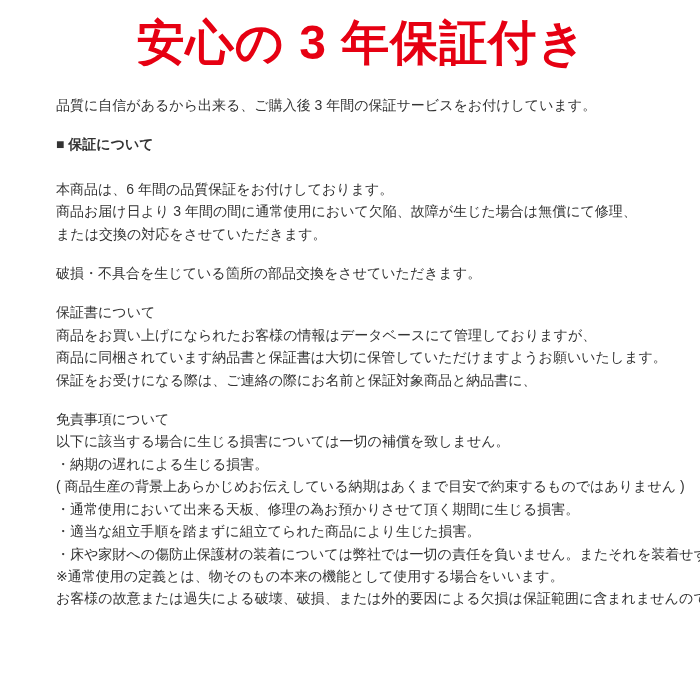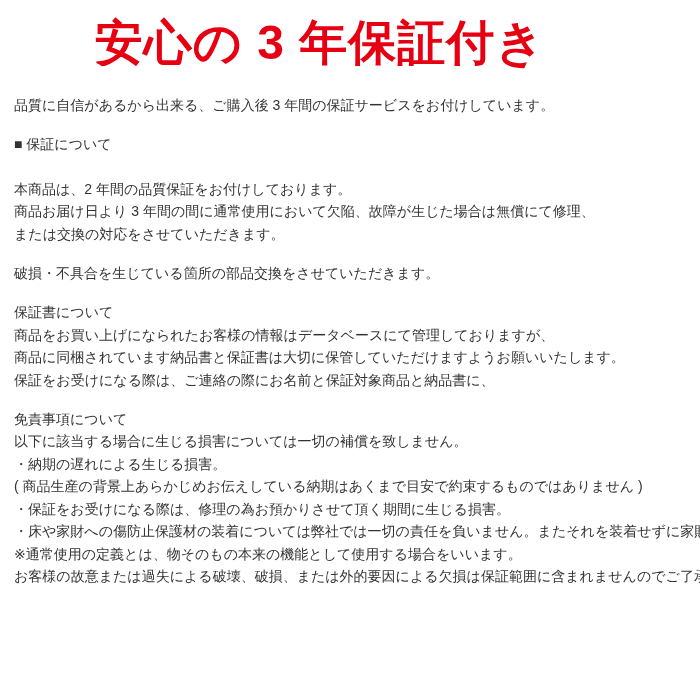--- a/index.html
+++ b/index.html
@@ -17,20 +17,21 @@
     height: 700px;
     overflow: hidden;
     font-family: "Liberation Sans", "DejaVu Sans", sans-serif;
     color: var(--text);
   }
   .page {
     width: 640px;
     height: 700px;
     box-sizing: border-box;
     background: var(--bg);
+    margin-left: 42px;
   }
   .page-title {
     margin: 0;
     padding-top: 12px;
     height: 74px;
     text-align: center;
     font-size: 48px;
     line-height: 62px;
     font-weight: bold;
     letter-spacing: 1px;
@@ -40,20 +41,21 @@
   .document-body {
     padding: 8px 14px 0 14px;
     font-size: 14px;
     line-height: 22.4px;
   }
   .para {
     margin: 0 0 17px 0;
   }
   .para.gap-large {
     margin-bottom: 22px;
+    font-weight: bold;
   }
   .para:last-child {
     margin-bottom: 0;
   }
   .line {
     white-space: nowrap;
   }
 </style>
 </head>
 <body>
@@ -61,37 +63,38 @@
 <div class="page">
   <h1 class="page-title">安心の 3 年保証付き</h1>
   <div class="document-body">
       <div class="para">
         <div class="line">品質に自信があるから出来る、ご購入後 3 年間の保証サービスをお付けしています。</div>
       </div>
       <div class="para gap-large">
         <div class="line">■ 保証について</div>
       </div>
       <div class="para">
-        <div class="line">本商品は、2 年間の品質保証をお付けしております。</div>
+        <div class="line">本商品は、6 年間の品質保証をお付けしております。</div>
         <div class="line">商品お届け日より 3 年間の間に通常使用において欠陥、故障が生じた場合は無償にて修理、</div>
         <div class="line">または交換の対応をさせていただきます。</div>
       </div>
       <div class="para">
         <div class="line">破損・不具合を生じている箇所の部品交換をさせていただきます。</div>
       </div>
       <div class="para">
         <div class="line">保証書について</div>
         <div class="line">商品をお買い上げになられたお客様の情報はデータベースにて管理しておりますが、</div>
         <div class="line">商品に同梱されています納品書と保証書は大切に保管していただけますようお願いいたします。</div>
         <div class="line">保証をお受けになる際は、ご連絡の際にお名前と保証対象商品と納品書に、</div>
       </div>
       <div class="para">
         <div class="line">免責事項について</div>
         <div class="line">以下に該当する場合に生じる損害については一切の補償を致しません。</div>
         <div class="line">・納期の遅れによる生じる損害。</div>
         <div class="line">( 商品生産の背景上あらかじめお伝えしている納期はあくまで目安で約束するものではありません )</div>
-        <div class="line">・保証をお受けになる際は、修理の為お預かりさせて頂く期間に生じる損害。</div>
+        <div class="line">・通常使用において出来る天板、修理の為お預かりさせて頂く期間に生じる損害。</div>
+        <div class="line">・適当な組立手順を踏まずに組立てられた商品により生じた損害。</div>
         <div class="line">・床や家財への傷防止保護材の装着については弊社では一切の責任を負いません。またそれを装着せずに家財に生じた損害。</div>
         <div class="line">※通常使用の定義とは、物そのもの本来の機能として使用する場合をいいます。</div>
         <div class="line">お客様の故意または過失による破壊、破損、または外的要因による欠損は保証範囲に含まれませんのでご了承ください。</div>
       </div>
     </div>
 </div>
 
 </body></html>

